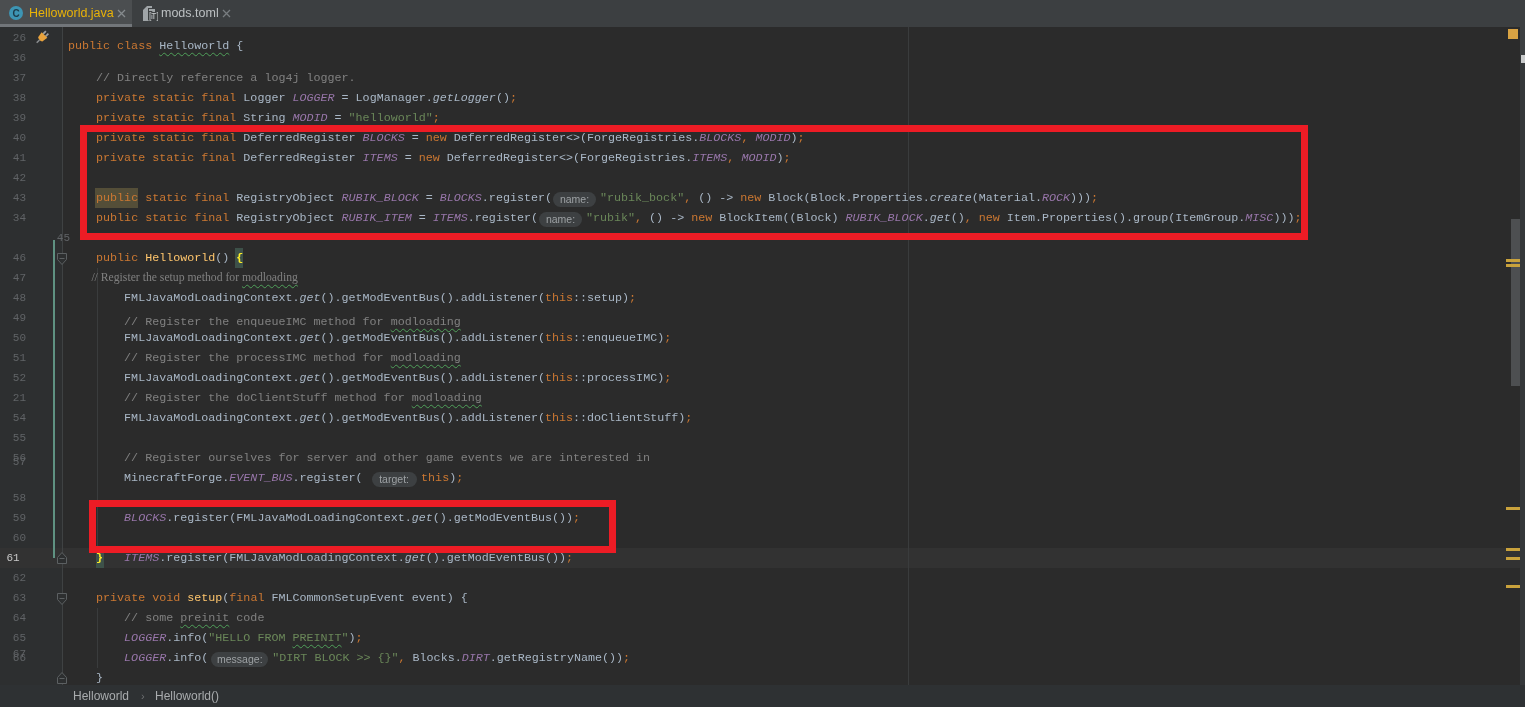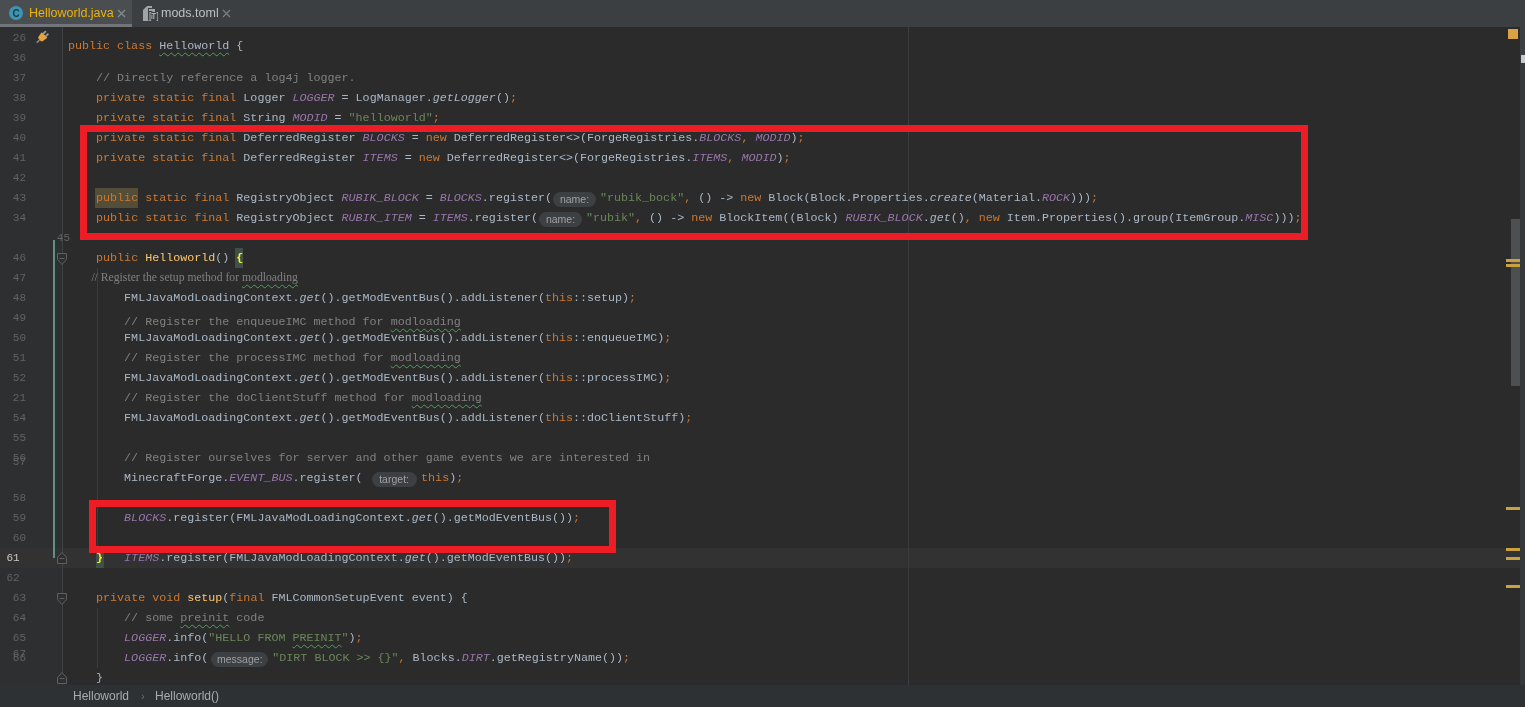--- a/index.html
+++ b/index.html
@@ -94,21 +94,21 @@
 <div class="ln" style="top:448px;">        <span class="c">// Register ourselves for server and other game events we are interested in</span></div>
 <div class="num" style="top:452px;">57</div>
 <div class="ln" style="top:468px;">        MinecraftForge.<span class="f">EVENT_BUS</span>.register(<span class="hint" style="width:45px;margin-left:9px;margin-right:4.5px;">target:</span><span class="k">this</span>)<span class="o">;</span></div>
 <div class="num" style="top:488px;">58</div>
 <div class="num" style="top:508px;">59</div>
 <div class="ln" style="top:508px;">        <span class="f">BLOCKS</span>.register(FMLJavaModLoadingContext.<span class="i">get</span>().getModEventBus())<span class="o">;</span></div>
 <div class="num" style="top:528px;">60</div>
 <div class="ln" style="top:528px;margin-top:20px;">        <span class="f">ITEMS</span>.register(FMLJavaModLoadingContext.<span class="i">get</span>().getModEventBus())<span class="o">;</span></div>
 <div class="num" style="top:548px;color:#c8c8c8;text-align:center;">61</div>
 <div class="ln" style="top:548px;">    <span class="br">}</span></div>
-<div class="num" style="top:568px;text-align:center;">62</div>
+<div class="num" style="top:568px;">62</div>
 <div class="num" style="top:588px;">63</div>
 <div class="ln" style="top:588px;">    <span class="k">private void </span><span class="m">setup</span>(<span class="k">final </span>FMLCommonSetupEvent event) {</div>
 <div class="num" style="top:608px;">64</div>
 <div class="ln" style="top:608px;">        <span class="c">// some <span class="wavy">preinit</span> code</span></div>
 <div class="num" style="top:628px;">65</div>
 <div class="ln" style="top:628px;">        <span class="f">LOGGER</span>.info(<span class="s">"HELLO FROM <span class="wavy">PREINIT</span>"</span>)<span class="o">;</span></div>
 <div class="num" style="top:648px;">66</div>
 <div class="ln" style="top:648px;">        <span class="f">LOGGER</span>.info(<span class="hint" style="width:57px;margin-left:3px;margin-right:4px;">message:</span><span class="s">"DIRT BLOCK &gt;&gt; {}"</span><span class="o">,</span> Blocks.<span class="f">DIRT</span>.getRegistryName())<span class="o">;</span></div>
 <div class="num" style="top:644px;">67</div>
 <div class="ln" style="top:668px;">    }</div>

